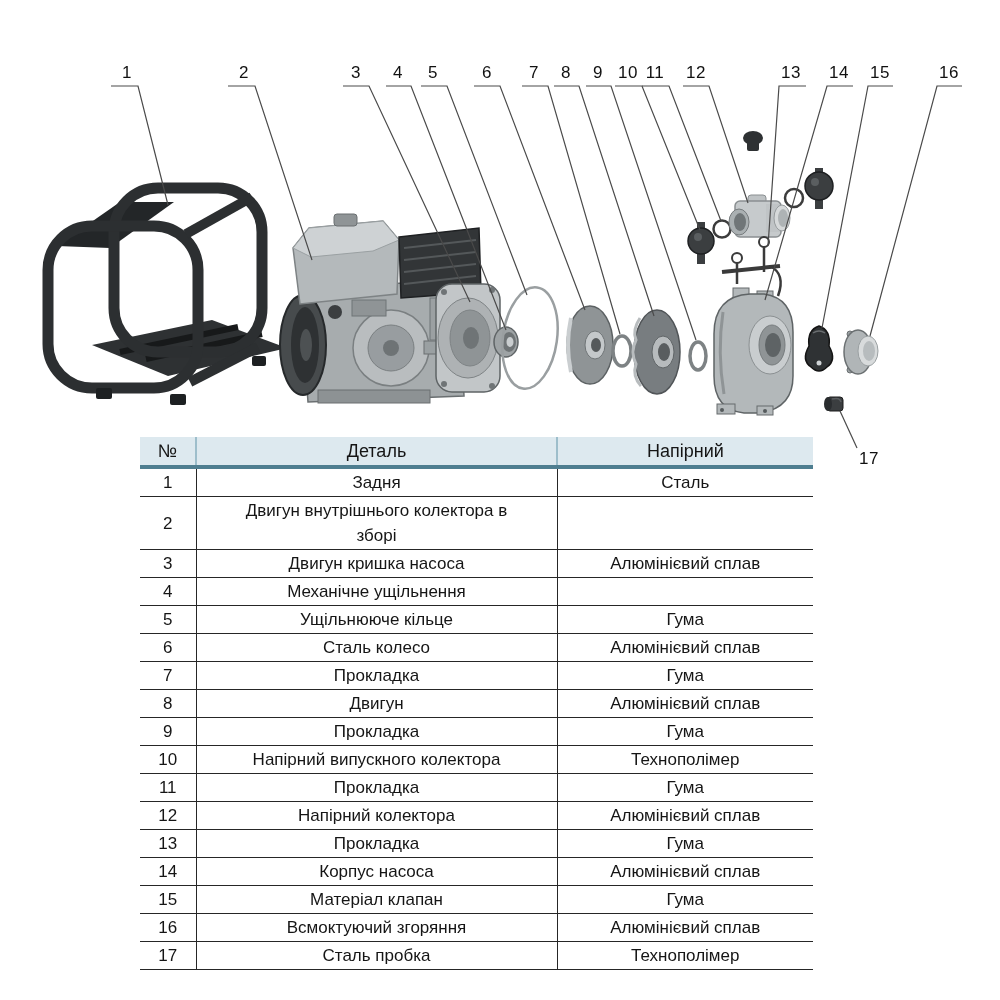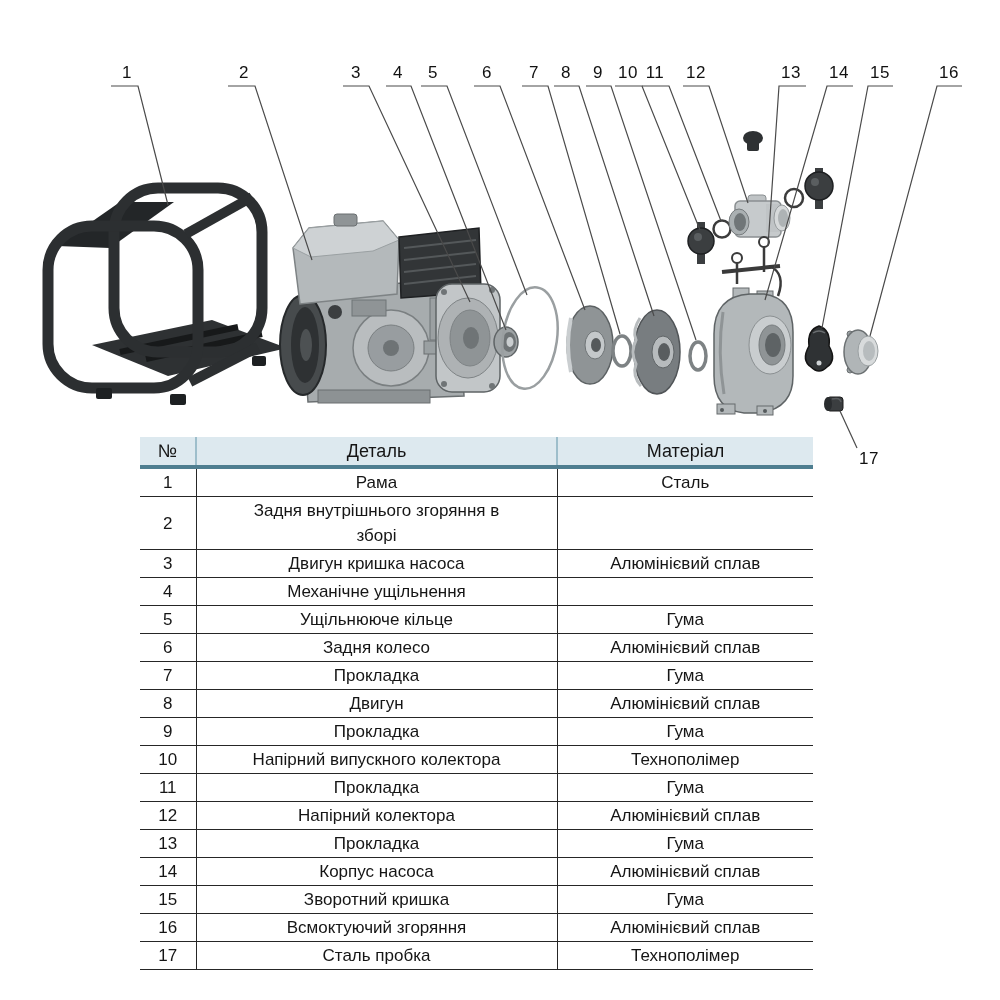--- a/index.html
+++ b/index.html
@@ -260,52 +260,52 @@
   <table class="parts">
     <colgroup>
       <col class="c-num">
         <col class="c-part">
         <col class="c-mat">
     </colgroup>
     <thead>
       <tr>
         <th>№</th>
         <th>Деталь</th>
-        <th>Матеріал</th>
+        <th>Напірний</th>
       </tr>
     </thead>
     <tbody>
         <tr>
           <td>1</td>
-          <td>Рама</td>
+          <td>Задня</td>
           <td>Сталь</td>
         </tr>
         <tr>
           <td>2</td>
-          <td>Задня внутрішнього згоряння в зборі</td>
+          <td>Двигун внутрішнього колектора в зборі</td>
           <td></td>
         </tr>
         <tr>
           <td>3</td>
           <td>Двигун кришка насоса</td>
           <td>Алюмінієвий сплав</td>
         </tr>
         <tr>
           <td>4</td>
           <td>Механічне ущільнення</td>
           <td></td>
         </tr>
         <tr>
           <td>5</td>
           <td>Ущільнююче кільце</td>
           <td>Гума</td>
         </tr>
         <tr>
           <td>6</td>
-          <td>Задня колесо</td>
+          <td>Сталь колесо</td>
           <td>Алюмінієвий сплав</td>
         </tr>
         <tr>
           <td>7</td>
           <td>Прокладка</td>
           <td>Гума</td>
         </tr>
         <tr>
           <td>8</td>
           <td>Двигун</td>
@@ -336,21 +336,21 @@
           <td>Прокладка</td>
           <td>Гума</td>
         </tr>
         <tr>
           <td>14</td>
           <td>Корпус насоса</td>
           <td>Алюмінієвий сплав</td>
         </tr>
         <tr>
           <td>15</td>
-          <td>Зворотний кришка</td>
+          <td>Матеріал клапан</td>
           <td>Гума</td>
         </tr>
         <tr>
           <td>16</td>
           <td>Всмоктуючий згоряння</td>
           <td>Алюмінієвий сплав</td>
         </tr>
         <tr>
           <td>17</td>
           <td>Сталь пробка</td>

